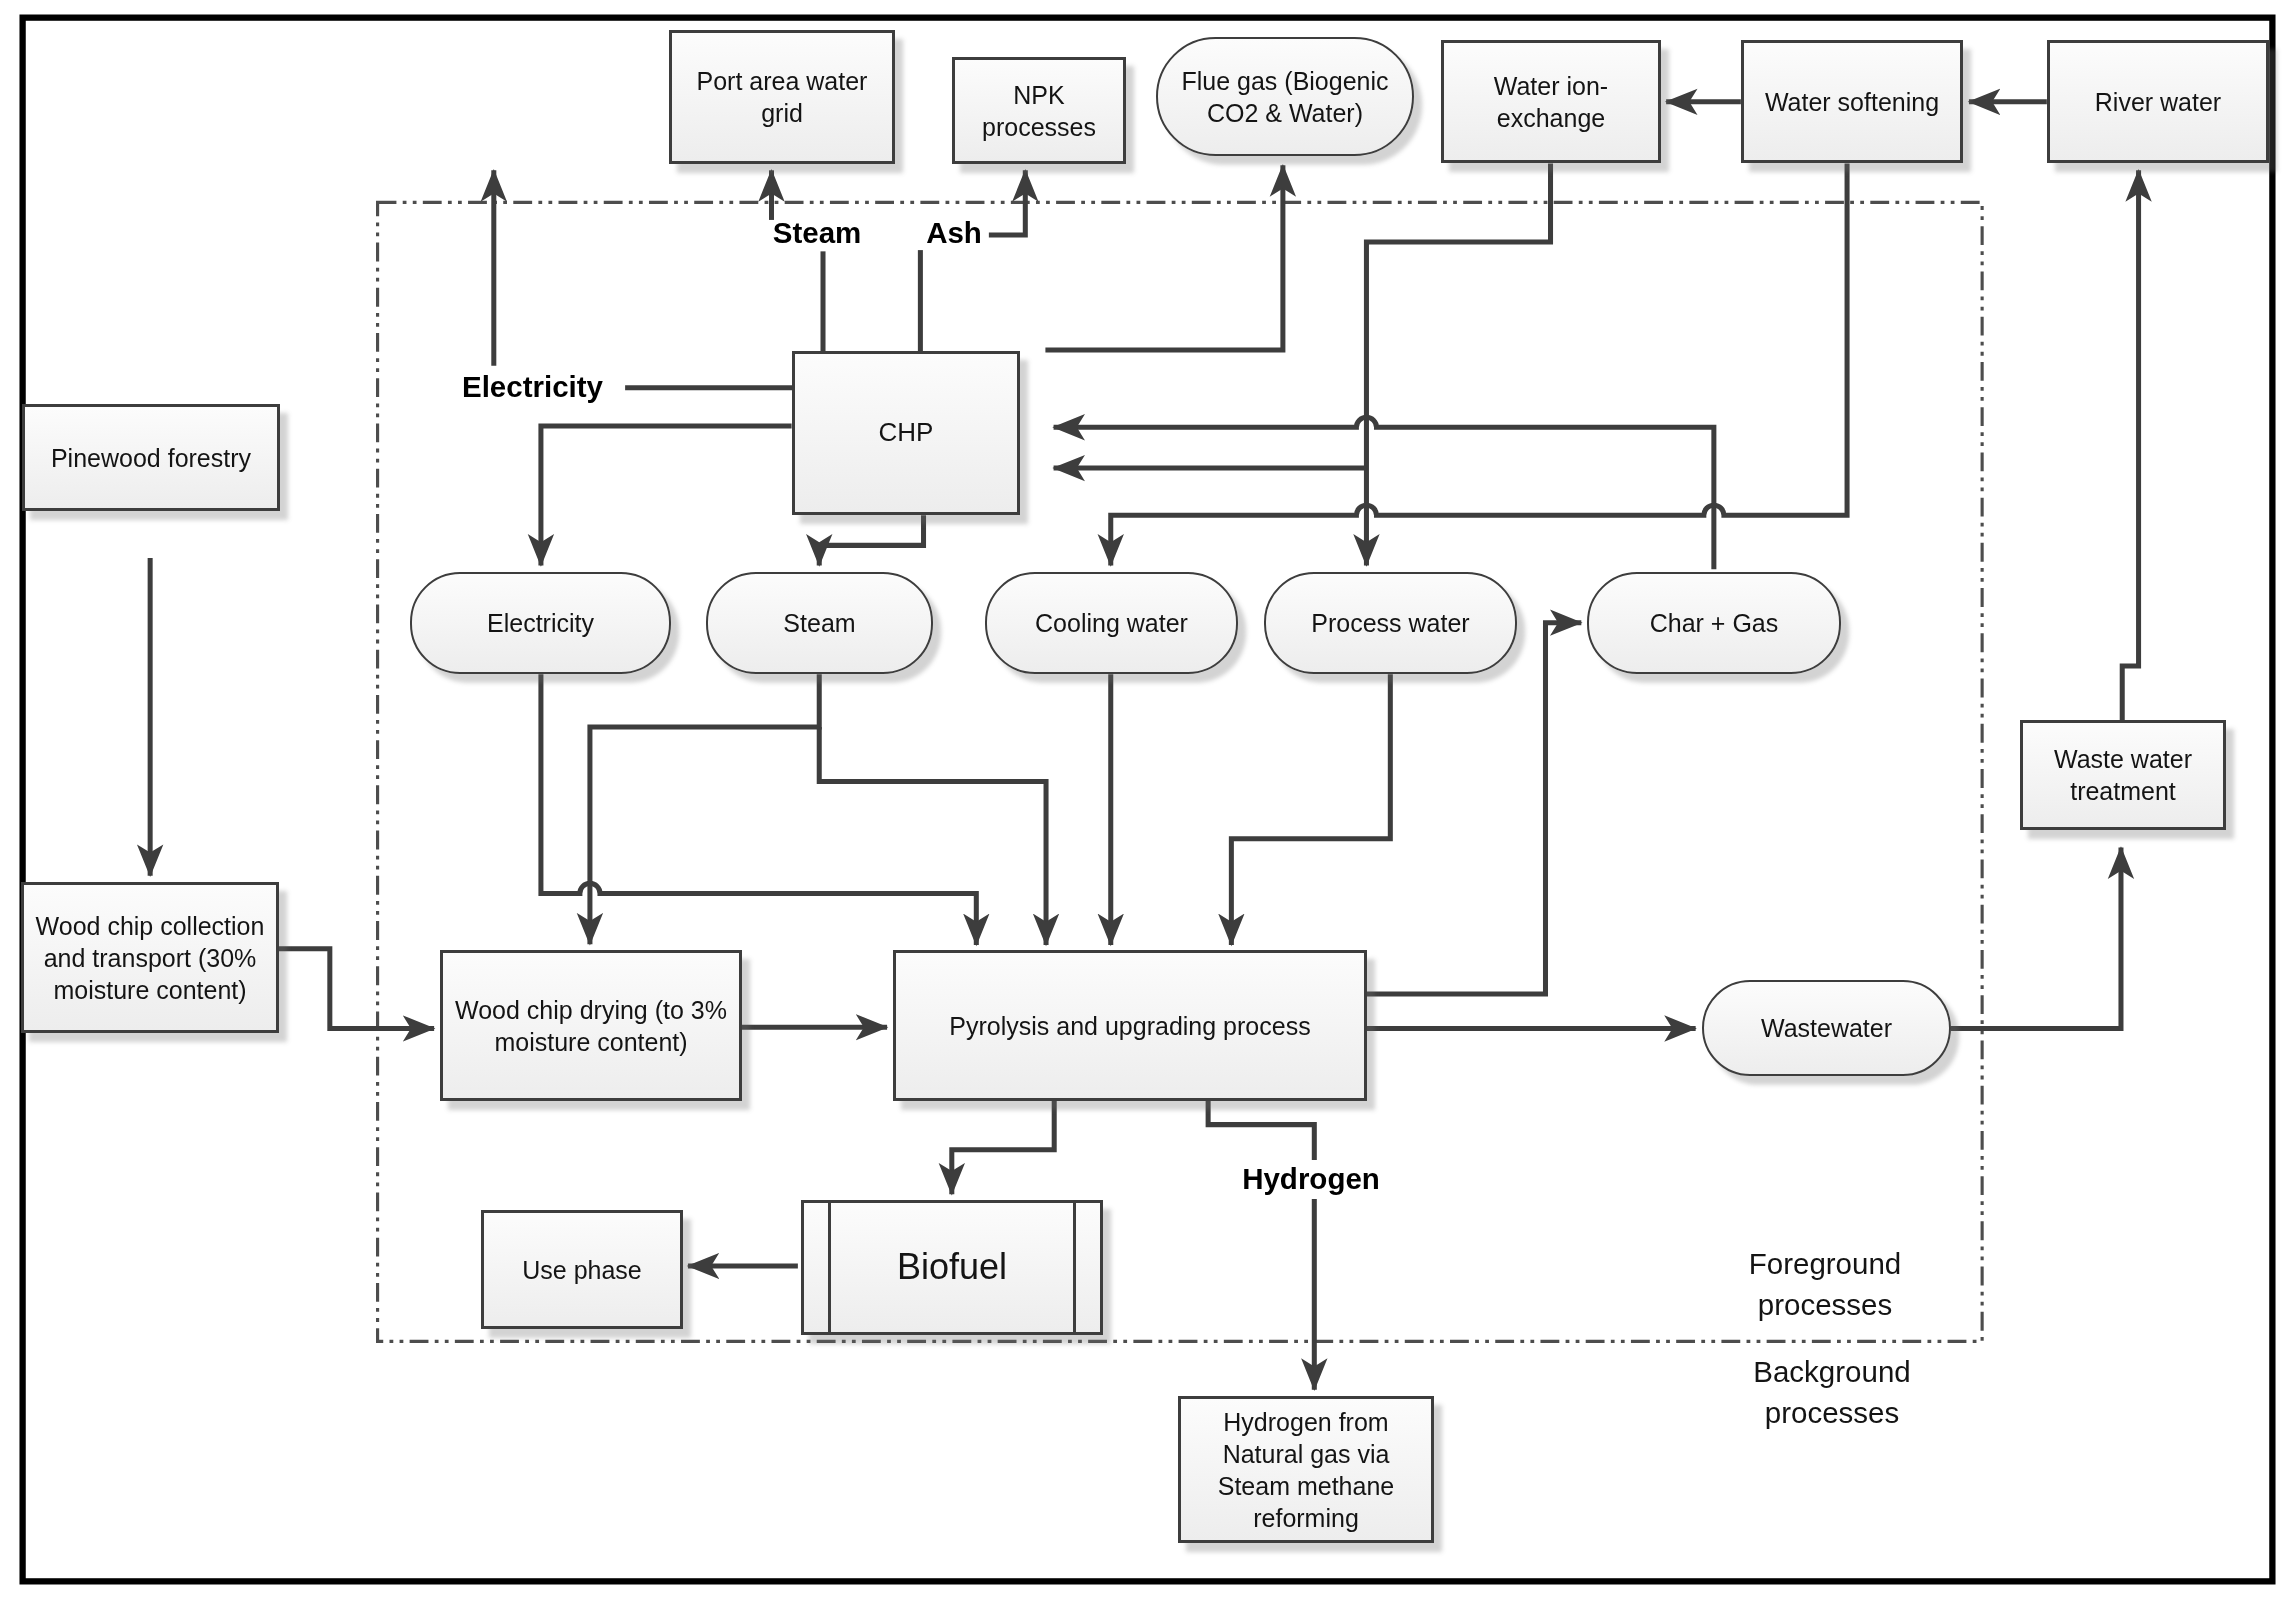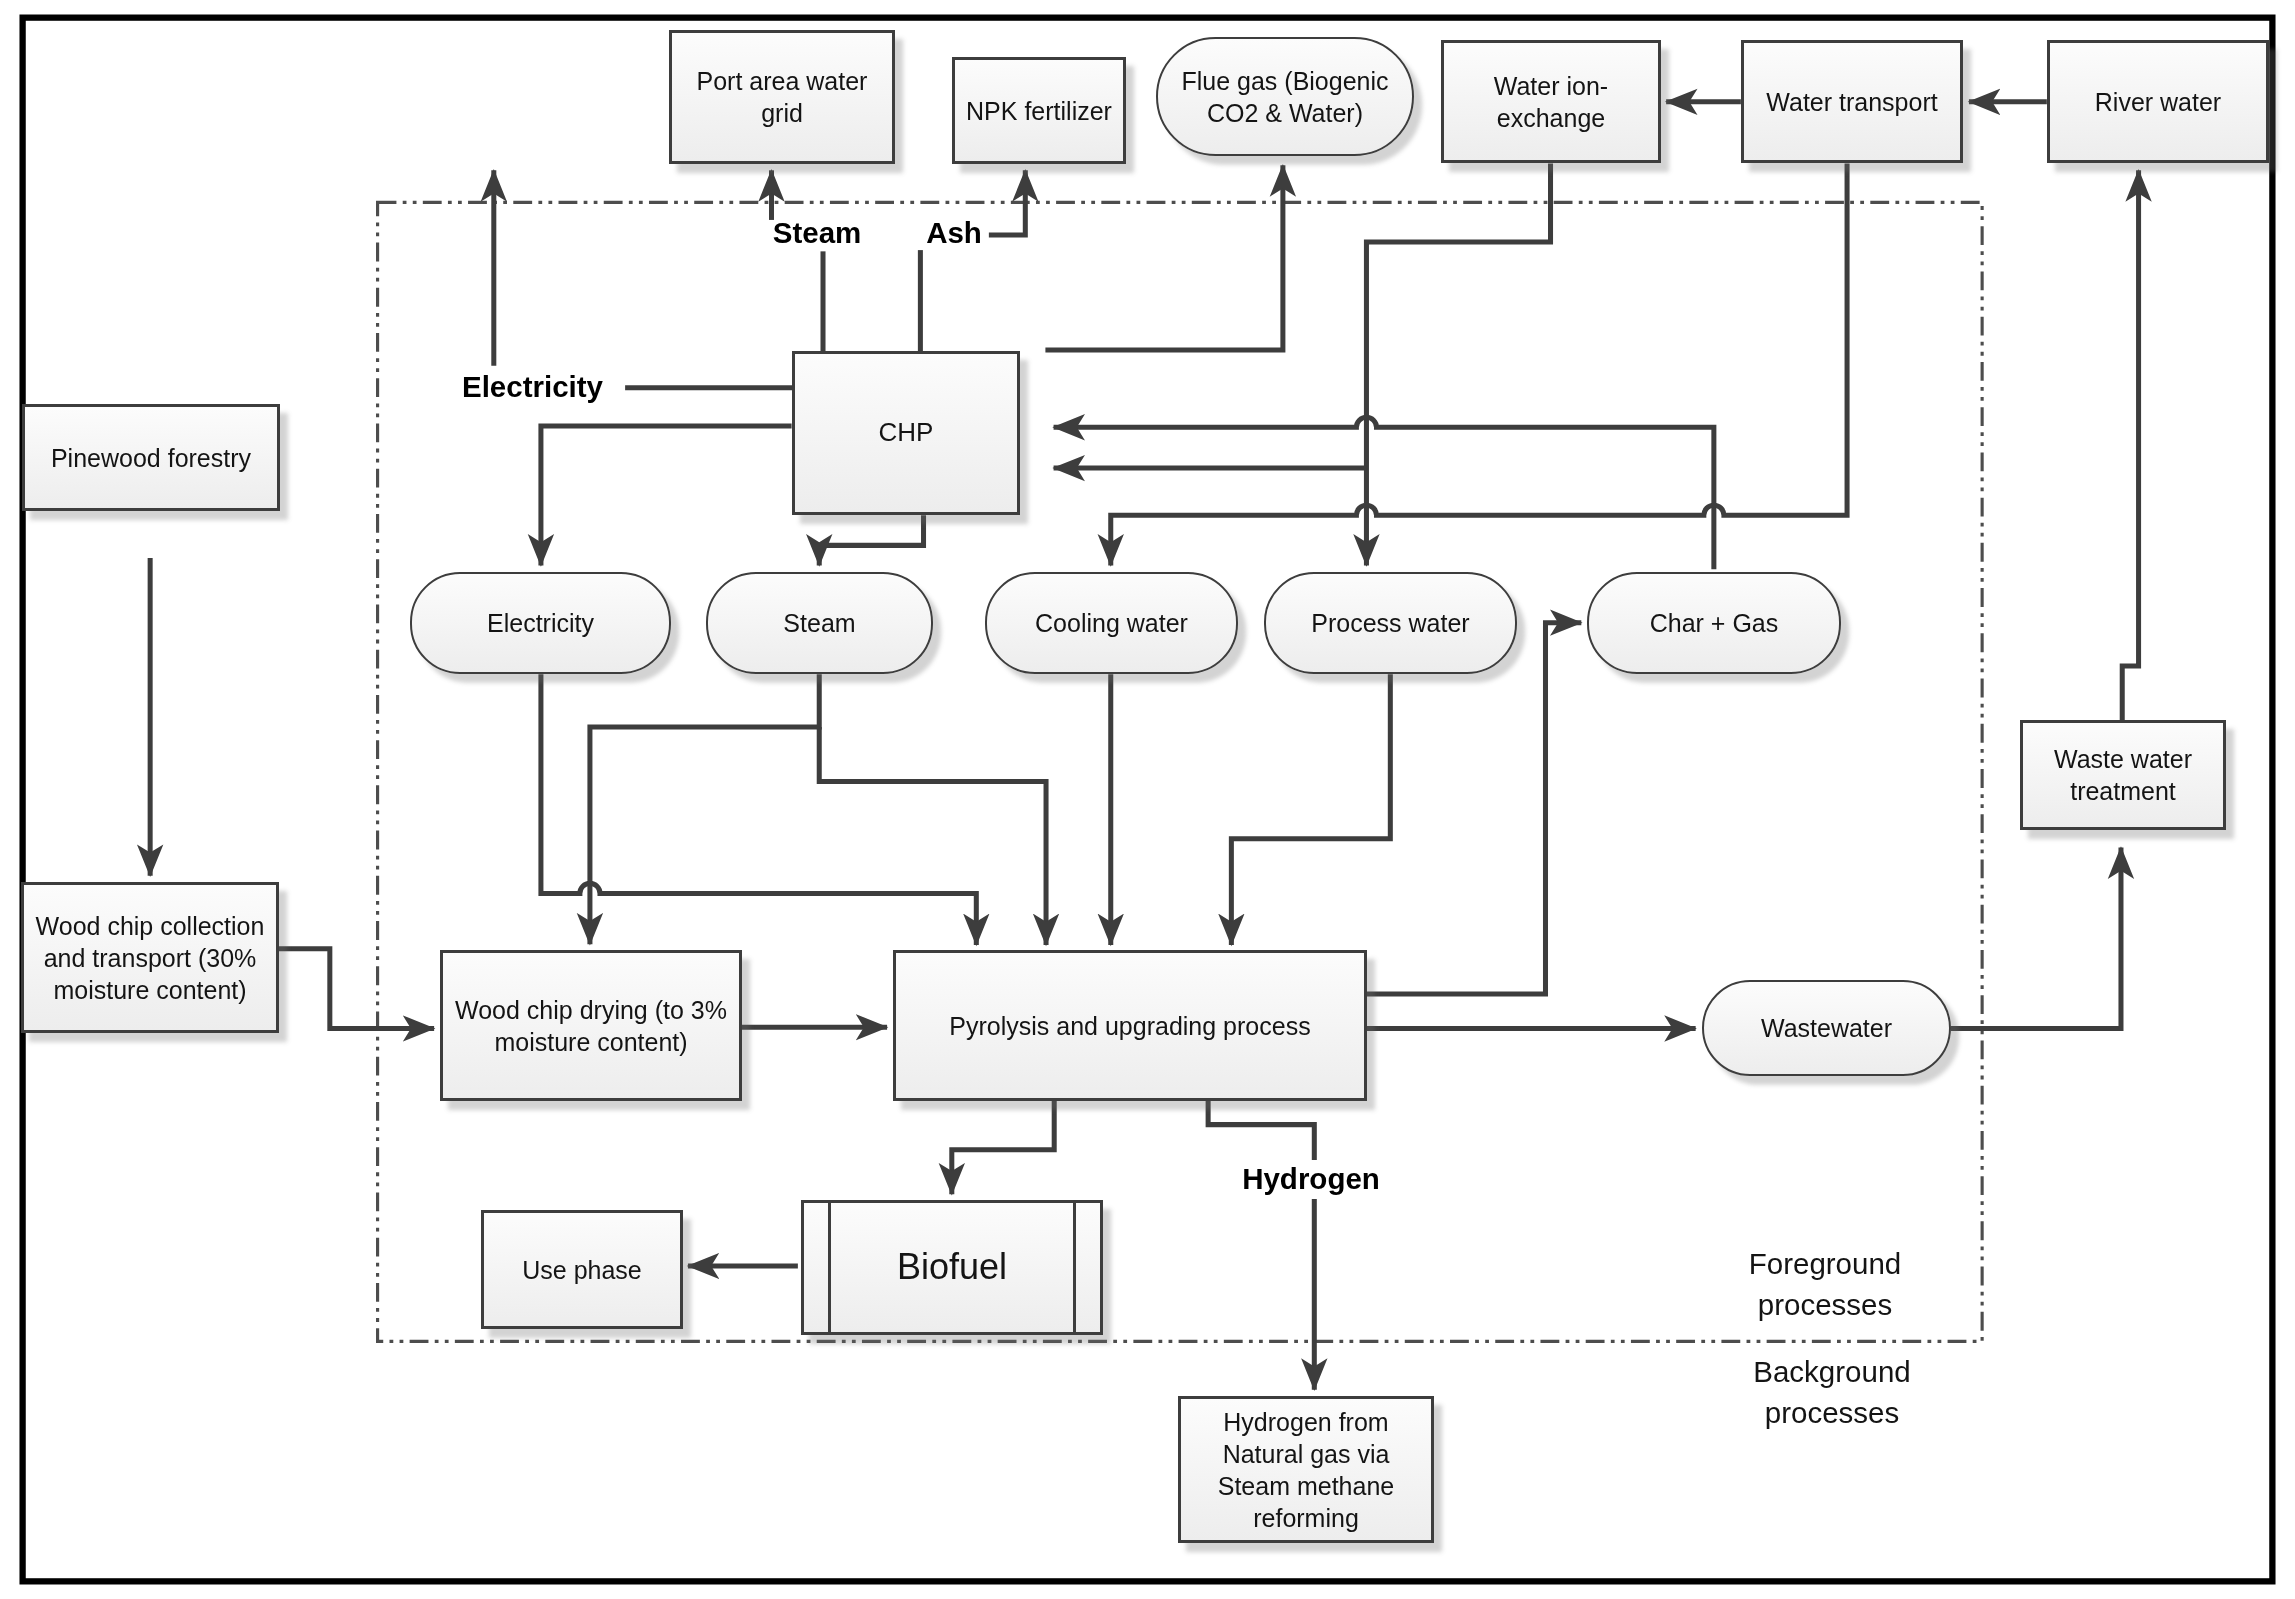--- a/index.html
+++ b/index.html
@@ -96,30 +96,30 @@
       <path d="M1304 1157 L1304 1244 L1665 1244 L1665 1504" marker-end="url(#ah)"></path>
       <path d="M1768 1073 L1768 1504" marker-end="url(#ah)"></path>
       <path d="M2213 1073 L2213 1335 L1960 1335 L1960 1504" marker-end="url(#ah)"></path>
     </g>
   </svg>
 
   <div class="node" style="left:669px;top:29.5px;width:226px;height:134px">
     <span class="txt">Port area water grid</span>
   </div>
   <div class="node" style="left:952px;top:57px;width:174px;height:107px">
-    <span class="txt">NPK fertilizer</span>
+    <span class="txt">NPK processes</span>
   </div>
   <div class="node stadium flue" style="left:1156px;top:37px;width:258px;height:119px">
     <span class="txt">Flue gas (Biogenic CO2 &amp; Water)</span>
   </div>
   <div class="node" style="left:1441px;top:40px;width:220px;height:123px">
     <span class="txt">Water ion-exchange</span>
   </div>
   <div class="node" style="left:1741px;top:40px;width:222px;height:123px">
-    <span class="txt">Water transport</span>
+    <span class="txt">Water softening</span>
   </div>
   <div class="node" style="left:2047px;top:40px;width:222px;height:123px">
     <span class="txt">River water</span>
   </div>
 
   <div class="node chp" style="left:792px;top:351px;width:228px;height:164px">
     <span class="txt">CHP</span>
   </div>
 
   <div class="node stadium" style="left:410px;top:572px;width:261px;height:102px">

